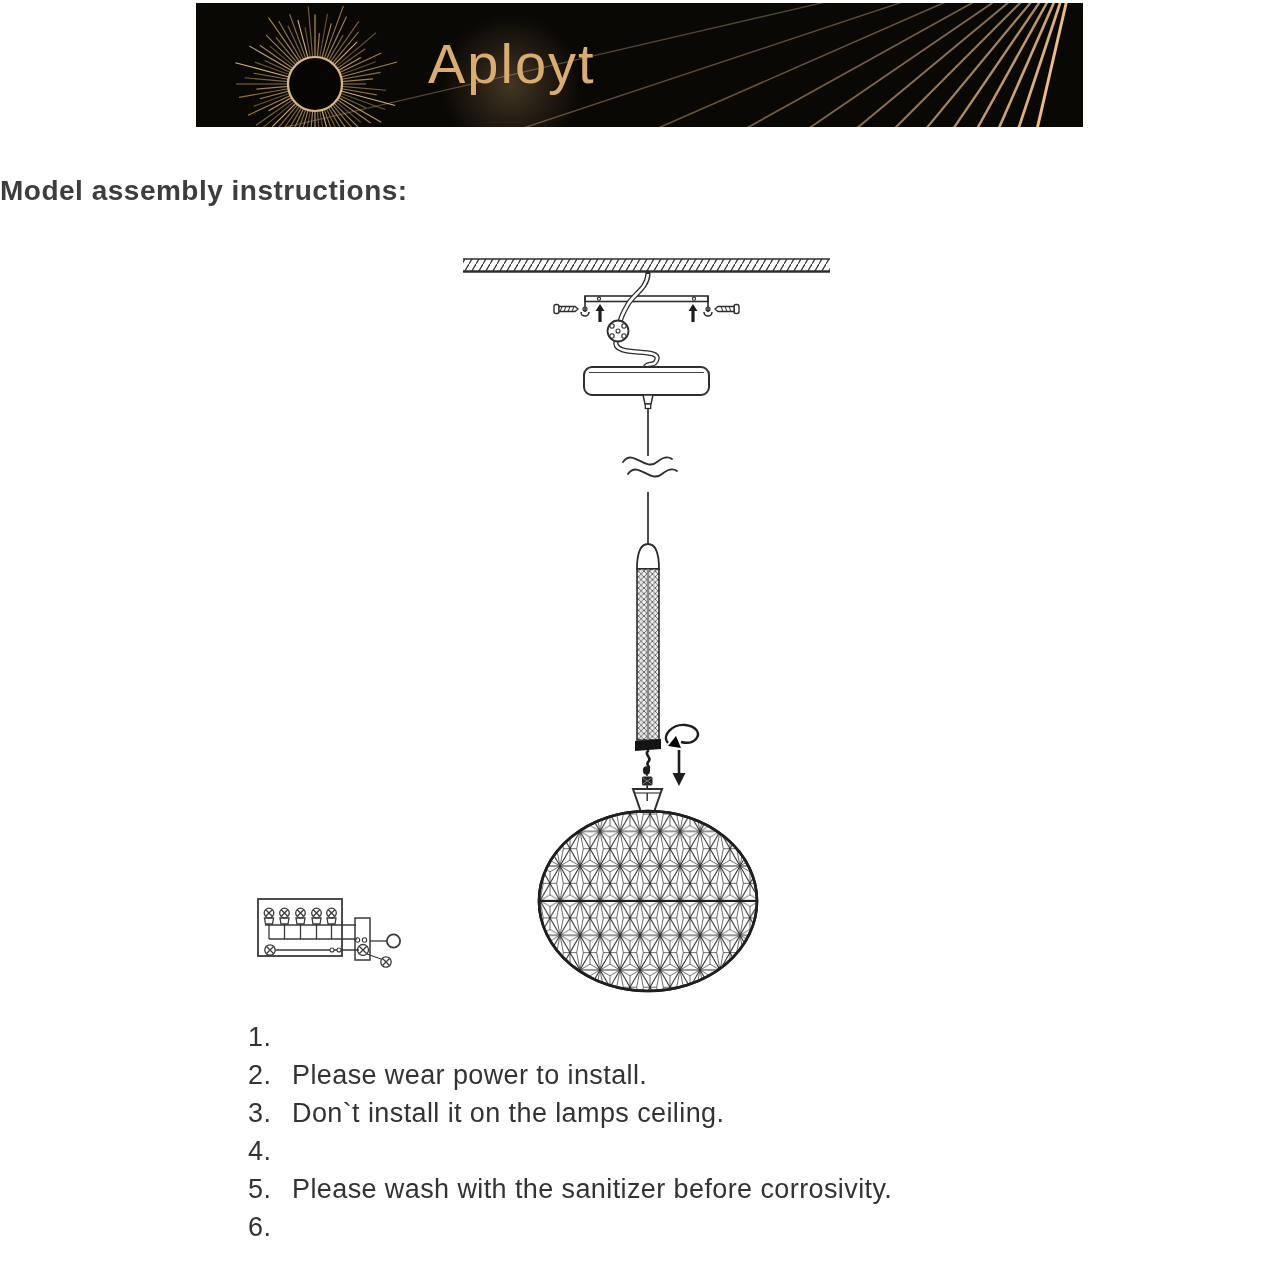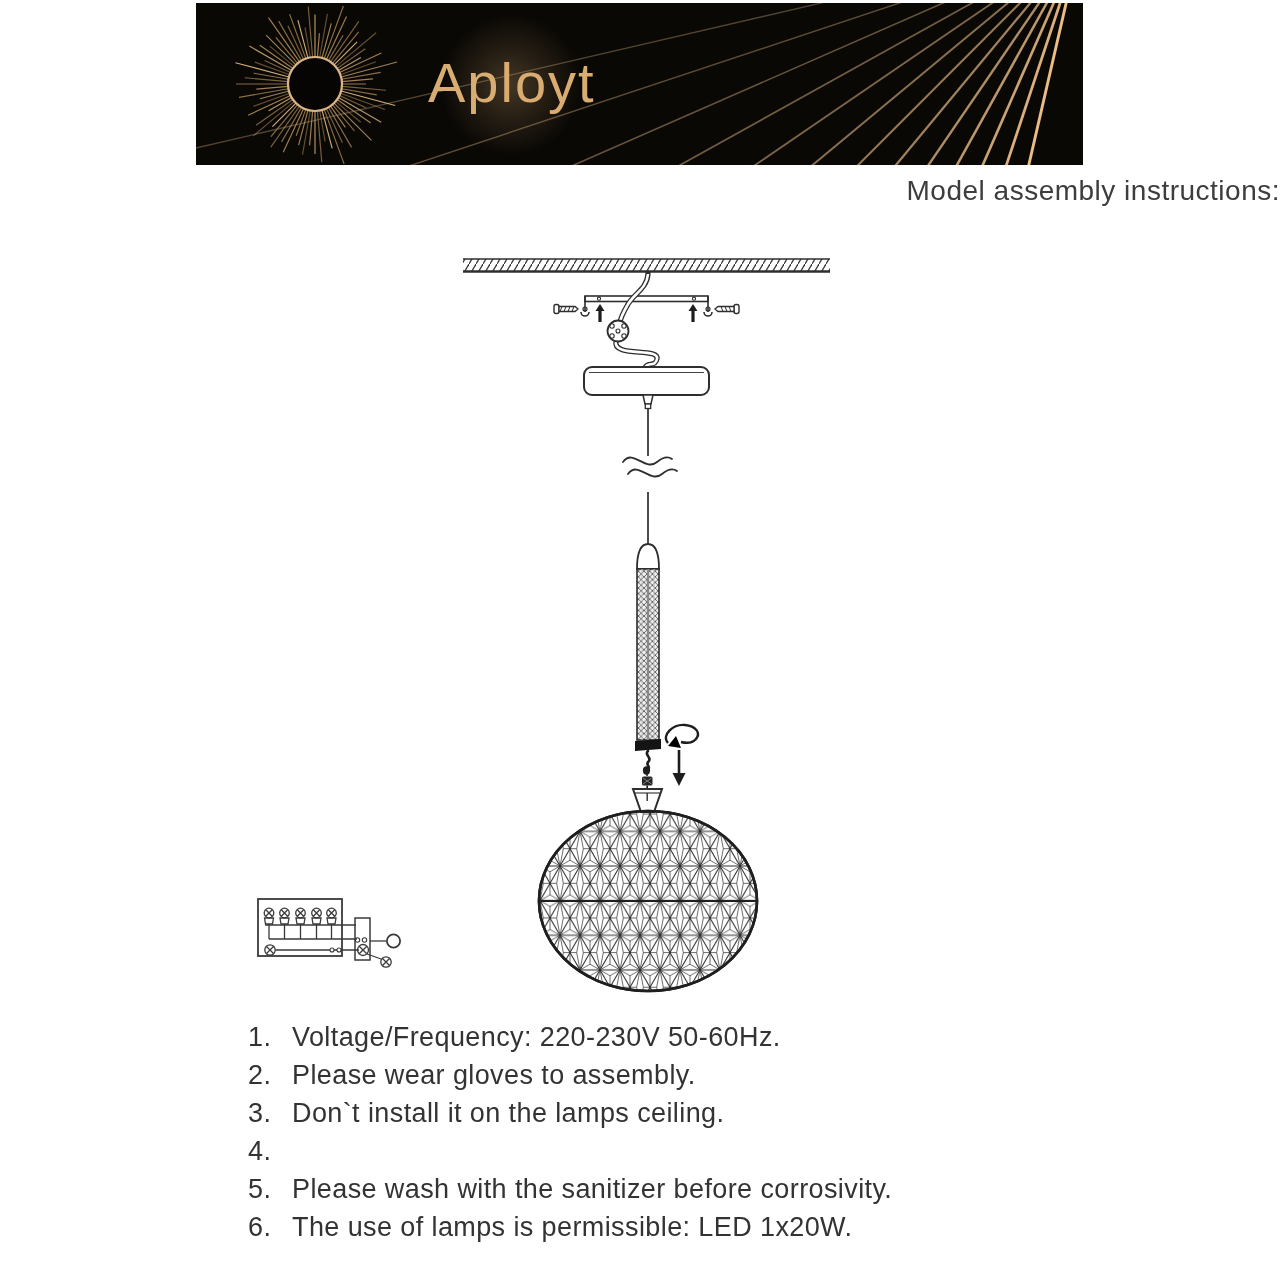--- a/index.html
+++ b/index.html
@@ -2,38 +2,38 @@
 <html><head>
 <meta charset="utf-8">
 <style>
   html,body{margin:0;padding:0;}
   body{
     width:1280px;height:1280px;position:relative;background:#ffffff;
     font-family:"Liberation Sans", sans-serif;overflow:hidden;
   }
   
   .banner{
-    position:absolute;left:196px;top:3px;width:887px;height:162px;
+    position:absolute;left:196px;top:3px;width:887px;height:124px;
     background:#0a0805;overflow:hidden;
   }
   .banner svg{position:absolute;}
   .brand-name{
     position:absolute;left:232px;top:50%;transform:translateY(-52%);
     font-size:56px;font-weight:300;letter-spacing:2px;color:#d9ac72;
     z-index:3;
   }
   .logo-glow{
     position:absolute;left:235px;top:2px;width:160px;height:160px;
     background:radial-gradient(circle at 50% 50%, rgba(216,171,114,.28) 0%, rgba(216,171,114,.10) 38%, rgba(0,0,0,0) 62%);
     z-index:1;
   }
   
   .title-block{
-    position:absolute;left:0;top:172px;width:1280px;text-align:right;
-    color:#3d3d3d;font-size:28px;line-height:37px;letter-spacing:.5px;font-weight:400;
+    position:absolute;left:0;top:172px;width:1280px;text-align:left;
+    color:#3d3d3d;font-size:28px;line-height:37px;letter-spacing:.5px;font-weight:700;
   }
   
   .diagram-svg{position:absolute;left:240px;top:252px;width:620px;height:760px;}
   
   .instructions{
     position:absolute;left:248px;top:1018px;width:860px;
     list-style:none;margin:0;padding:0;
     color:#333;font-size:27px;letter-spacing:.4px;font-weight:500;
   }
   .instructions li{display:flex;height:38px;align-items:center;}
@@ -333,34 +333,32 @@
     <g stroke-width="1.3">
       <circle cx="386" cy="962" r="5.2"></circle>
       <path d="M382.5,958.5 L389.5,965.5 M389.5,958.5 L382.5,965.5"></path>
     </g>
   </g>
 </svg>
 
 <ol class="instructions">
   <li>
       <span class="num">1.</span>
-      <span class="txt">Voltage/Frequency: 220-230V 50-60Hz.</span>
     </li>
   <li>
       <span class="num">2.</span>
-      <span class="txt">Please wear gloves to assembly.</span>
+      <span class="txt">Please wear power to install.</span>
     </li>
   <li>
       <span class="num">3.</span>
       <span class="txt">Don`t install it on the lamps ceiling.</span>
     </li>
   <li>
       <span class="num">4.</span>
     </li>
   <li>
       <span class="num">5.</span>
       <span class="txt">Please wash with the sanitizer before corrosivity.</span>
     </li>
   <li>
       <span class="num">6.</span>
-      <span class="txt">The use of lamps is permissible: LED 1x20W.</span>
     </li>
 </ol>
 
 </body></html>

